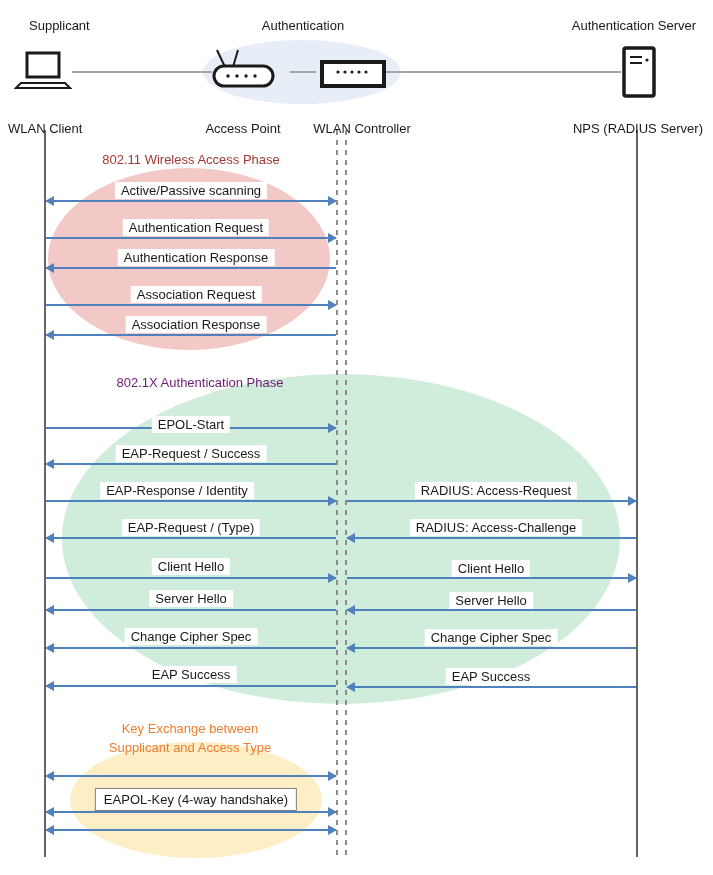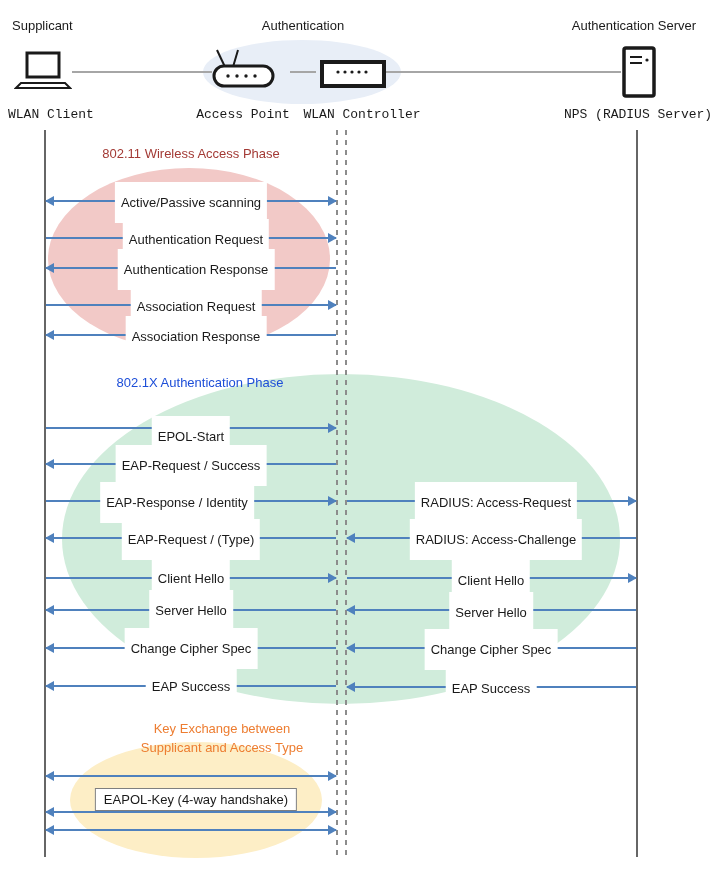--- a/index.html
+++ b/index.html
@@ -2,55 +2,55 @@
 <html><head>
 <meta charset="utf-8">
 <style>
   html,body { margin:0; padding:0; background:#ffffff; }
   .canvas {
     position:relative; width:713px; height:875px; background:#ffffff;
     font-family:"Liberation Sans", sans-serif; overflow:hidden; color:#1a1a1a;
   }
   .role { position:absolute; top:18px; font-size:13px; white-space:nowrap; }
   .centered { transform:translateX(-50%); }
-  .devlabel { position:absolute; top:107px; font-size:13px; white-space:nowrap; z-index:6;font-family:Liberation Mono, monospace; }
+  .devlabel { position:absolute; top:121px; font-size:13px; white-space:nowrap; z-index:6; }
   .hline { position:absolute; top:71px; height:2px; background:#a6a6a6; z-index:1; }
   .icon { position:absolute; z-index:3; }
   .hl-ellipse { position:absolute; border-radius:50%; background:#e8eef7; z-index:0; }
   .lifeline { position:absolute; top:130px; height:727px; width:2px; background:#666666; z-index:3; }
   .lifeline.dashed { background:repeating-linear-gradient(to bottom, #8c8c8c 0 5px, transparent 5px 10px); }
   .ellipse { position:absolute; border-radius:50%; z-index:1; }
   .e-pink   { background:#f2c9c7; }
   .e-green  { background:#d0ecdb; }
   .e-yellow { background:#fdeec6; }
   .phase-title { position:absolute; font-size:13px; white-space:nowrap; transform:translateX(-50%); z-index:5; }
   .t-red    { color:#a33a35; }
-  .t-green  { color:#1d4ed8; }
-  .t-orange { color:#ed7d31;margin-left:32px; }
+  .t-green  { color:#701a75; }
+  .t-orange { color:#ed7d31; }
   .msg { position:absolute; height:2px; background:#4f81bd; z-index:4; }
   .dir-right::after, .dir-both::after {
     content:""; position:absolute; right:-1px; top:-4px; width:0; height:0;
     border-left:9px solid #4f81bd; border-top:5px solid transparent; border-bottom:5px solid transparent;
   }
   .dir-left::before, .dir-both::before {
     content:""; position:absolute; left:-1px; top:-4px; width:0; height:0;
     border-right:9px solid #4f81bd; border-top:5px solid transparent; border-bottom:5px solid transparent;
   }
   .msg-label {
     position:absolute; transform:translateX(-50%); background:#ffffff;
-    font-size:13px; line-height:17px; padding:12px 6px; white-space:nowrap; z-index:5;
+    font-size:13px; line-height:17px; padding:0 6px; white-space:nowrap; z-index:5;
   }
   .boxed { border:1px solid #7f7f7f; padding:2px 8px; }
 </style>
 </head>
 <body>
 
 <div class="canvas">
 
-  <div class="role" style="left:12px">Supplicant</div>
+  <div class="role" style="left:29px">Supplicant</div>
   <div class="role centered" style="left:303px">Authentication</div>
   <div class="role centered" style="left:634px">Authentication Server</div>
 
   <div class="hl-ellipse" style="left:203px;top:40px;width:198px;height:64px"></div>
 
   <div class="hline" style="left:72px;width:140px"></div>
   <div class="hline" style="left:290px;width:26px"></div>
   <div class="hline" style="left:386px;width:235px"></div>
 
   <div class="icon" style="left:14px;top:50px">
@@ -96,21 +96,21 @@
 
   <div class="ellipse e-pink" style="left:48px;top:168px;width:282px;height:182px"></div>
   <div class="ellipse e-green" style="left:62px;top:374px;width:558px;height:330px"></div>
   <div class="ellipse e-yellow" style="left:70px;top:742px;width:252px;height:116px"></div>
 
   <div class="lifeline" style="left:44px"></div>
   <div class="lifeline dashed" style="left:336px"></div>
   <div class="lifeline dashed" style="left:345px"></div>
   <div class="lifeline" style="left:636px"></div>
 
-  <div class="phase-title t-red" style="left:191px;top:146px">802.11 Wireless Access Phase</div>
+  <div class="phase-title t-red" style="left:191px;top:152px">802.11 Wireless Access Phase</div>
   <div class="phase-title t-green" style="left:200px;top:375px">802.1X Authentication Phase</div>
   <div class="phase-title t-orange" style="left:190px;top:721px">Key Exchange between</div>
   <div class="phase-title t-orange" style="left:190px;top:740px">Supplicant and Access Type</div>
 
   <div class="msg dir-both" style="top:200px;left:46px;width:290px"></div>
   <div class="msg-label" style="top:182px;left:191px">Active/Passive scanning</div>
 
   <div class="msg dir-right" style="top:237px;left:46px;width:290px"></div>
   <div class="msg-label" style="top:219px;left:196px">Authentication Request</div>
 

